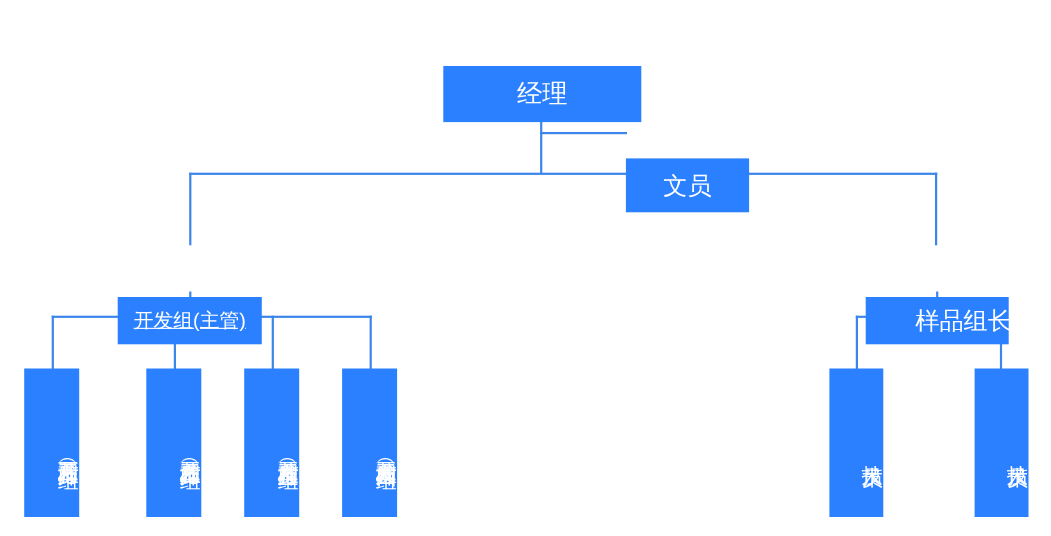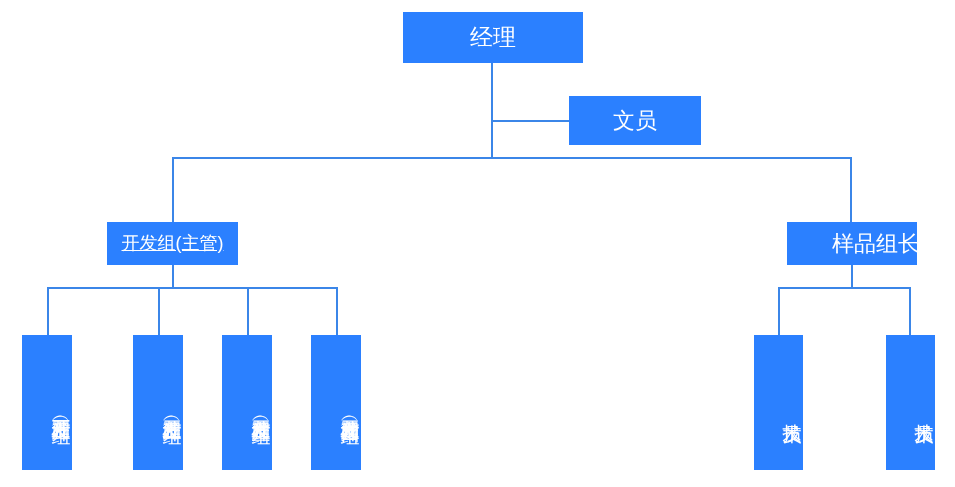--- a/index.html
+++ b/index.html
@@ -28,34 +28,35 @@
     align-items: center;
     justify-content: center;
     box-sizing: border-box;
     line-height: 1.15;
     user-select: none;
   }
   .node-h {
     
     text-align: center;
     white-space: nowrap;
+    margin-top: 48px;
   }
   .node-v {
     
     writing-mode: vertical-rl;
     text-orientation: upright;
     align-items: flex-start;
     justify-content: center;
     padding-top: 14px;
     letter-spacing: 1px;
   }
 
   
   #node-manager      { left: 403px; top: 12px;  width: 180px; height: 51px; font-size: 23px; }
-  #node-clerk        { left: 569px; top: 96px;  width: 132px; height: 49px; font-size: 22px; }
+  #node-clerk        { left: 569px; top: 96px;  width: 112px; height: 49px; font-size: 22px; }
   #node-dev-lead     { left: 107px; top: 222px; width: 131px; height: 43px; font-size: 18px; text-decoration: underline; }
   #node-sample-lead  { left: 787px; top: 222px; width: 130px; height: 43px; font-size: 22px; padding-left: 48px; }
 
   .node-engineer {
     top: 335px;
     width: 50px;
     height: 135px;
     font-size: 19px;
   }
   #node-eng-1 { left: 22px; }

